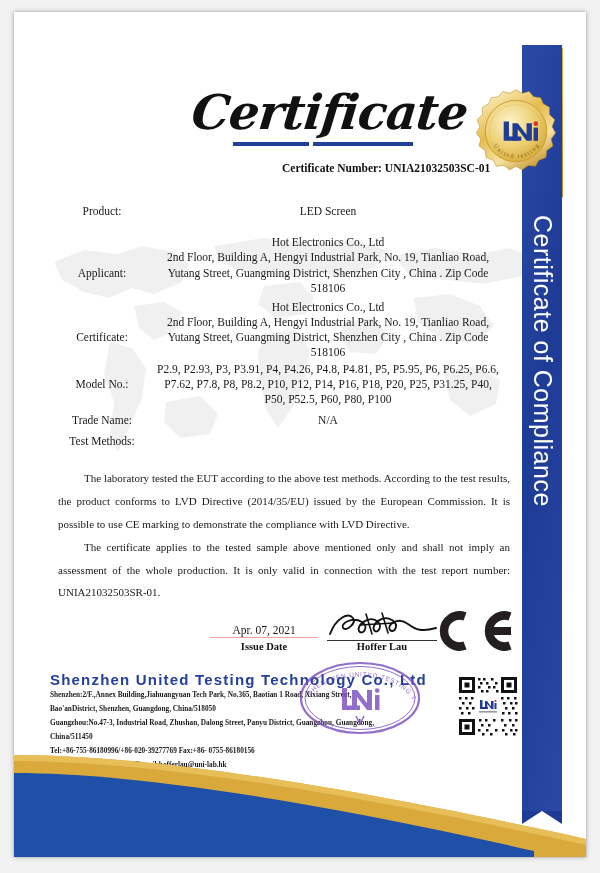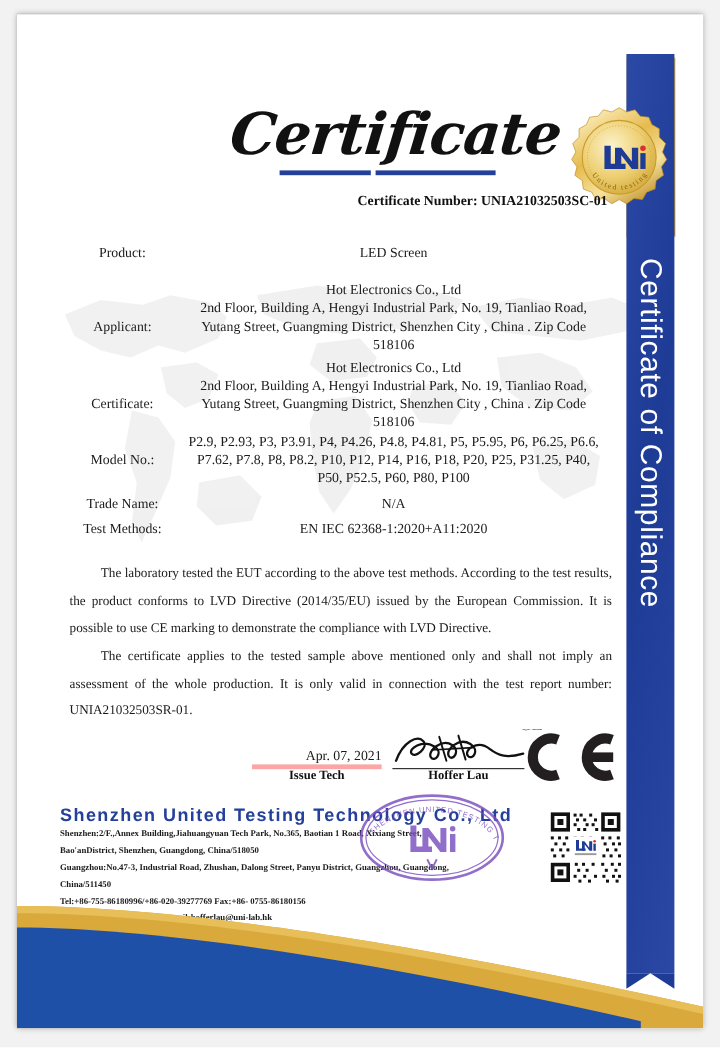--- a/index.html
+++ b/index.html
@@ -95,21 +95,21 @@
   }
   .script-underline {
     position: absolute;
     height: 4px; background: #24409a;
   }
   .u1 { left: 219px; top: 130px; width: 76px; }
   .u2 { left: 299px; top: 130px; width: 100px; }
 
   .cert-number {
     position: absolute;
-    left: 284px; top: 150px;
+    left: 268px; top: 150px;
     font-family: "Liberation Serif", serif;
     font-weight: bold;
     font-size: 11.5px;
     color: #111;
     white-space: nowrap;
   }
 
   
   .fields {
     position: absolute;
@@ -144,22 +144,22 @@
     line-height: 2.08;
     text-align: justify;
   }
   .paras p { margin: 0; text-indent: 26px; }
   .paras p.p2 { text-indent: 26px; }
 
   
   .sigwrap { position: absolute; left: 0; top: 596px; width: 508px; height: 60px; }
   .sig-date {
     position: absolute; left: 196px; top: 16px;
-    width: 108px; text-align: right;
-    border-bottom: 4px solid #fca5a5;
+    width: 108px; text-align: center;
+    border-bottom: 1px solid #fca5a5;
     font-size: 11.5px; color: #1a1a1a;
     padding-bottom: 1px;
   }
   .sig-date-lbl {
     position: absolute; left: 196px; top: 33px;
     width: 108px; text-align: center;
     font-size: 10.5px; font-weight: bold; color: #111;
   }
   .sig-name-line {
     position: absolute; left: 313px; top: 32px;
@@ -342,32 +342,31 @@
         </div>
       </div>
 
       <div class="frow trade">
         <div class="flabel">Trade Name:</div>
         <div class="fvalue">N/A</div>
       </div>
 
       <div class="frow">
         <div class="flabel">Test Methods:</div>
-        <div class="fvalue">EN IEC 62368-1:2020+A11:2020</div>
       </div>
     </div>
 
     <div class="paras">
       <p class="p1">The laboratory tested the EUT according to the above test methods. According to the test results, the product conforms to LVD Directive (2014/35/EU) issued by the European Commission. It is possible to use CE marking to demonstrate the compliance with LVD Directive.</p>
       <p class="p2">The certificate applies to the tested sample above mentioned only and shall not imply an assessment of the whole production. It is only valid in connection with the test report number: UNIA21032503SR-01.</p>
     </div>
 
     <div class="sigwrap">
       <div class="sig-date">Apr. 07, 2021</div>
-      <div class="sig-date-lbl">Issue Tech</div>
+      <div class="sig-date-lbl">Issue Date</div>
       <svg class="signature" viewBox="0 0 120 36">
         <path d="M8 26 C14 10, 26 4, 31 10 C35 15, 24 24, 21 20 C18 16, 30 8, 40 14
                  C48 19, 40 28, 37 23 C34 18, 46 7, 55 13 C62 18, 55 27, 52 22
                  C49 17, 60 6, 70 12 C78 17, 72 26, 68 22 C64 17, 76 8, 86 16
                  C94 22, 100 24, 114 20" fill="none" stroke="#111" stroke-width="1.9" stroke-linecap="round"></path>
         <path d="M44 6 L50 26" fill="none" stroke="#111" stroke-width="1.6" stroke-linecap="round"></path>
         <path d="M60 5 L66 25" fill="none" stroke="#111" stroke-width="1.6" stroke-linecap="round"></path>
         <path d="M38 17 L72 15" fill="none" stroke="#111" stroke-width="1.4" stroke-linecap="round"></path>
       </svg>
       <div class="sig-name-line"></div>

